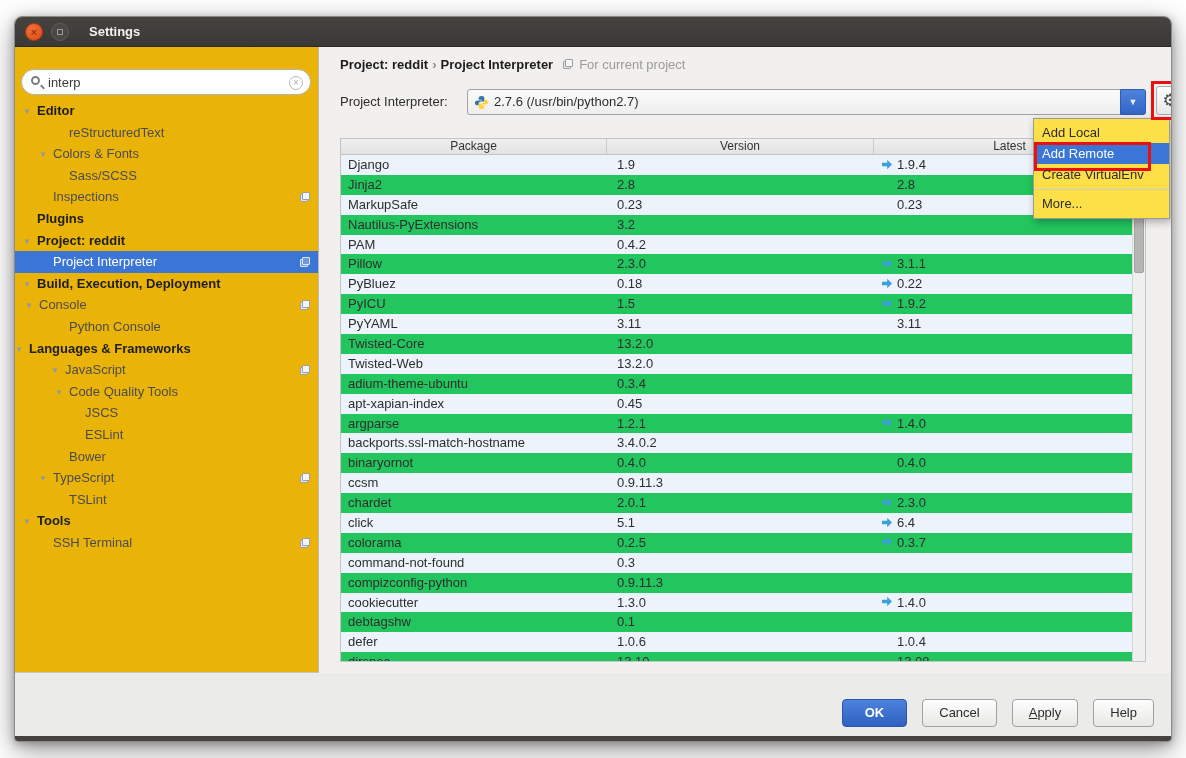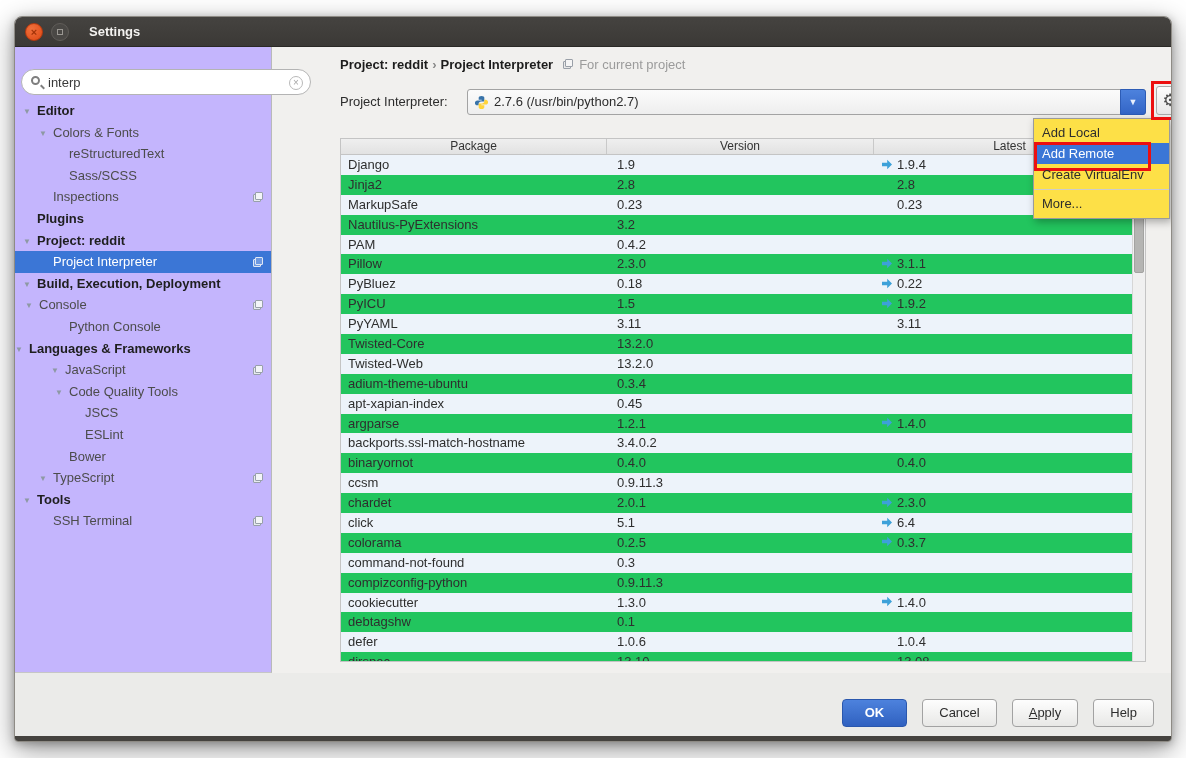--- a/index.html
+++ b/index.html
@@ -13,21 +13,21 @@
   .titlebar{ position:absolute; left:0; top:0; right:0; height:30px; background:linear-gradient(#454340,#3b3936);
              border-bottom:1px solid #2a2926; }
   .tb-btn{ position:absolute; top:6px; width:18px; height:18px; border-radius:50%; }
   .tb-close{ left:10px; background:radial-gradient(circle at 35% 30%, #f0703c, #dd4814); border:1px solid #b53a10;
              color:#a33309; font-size:11px; line-height:16px; text-align:center; font-weight:bold; }
   .tb-restore{ left:36px; background:#4a4845; border:1px solid #605d59; }
   .tb-restore i{ position:absolute; left:5px; top:5px; width:6px; height:6px; border:1px solid #9b9893; display:block; }
   .tb-title{ position:absolute; left:74px; top:0; line-height:30px; color:#f3f2f0; font-weight:bold; font-size:13px; }
 
   
-  .sidebar{ position:absolute; left:0; top:30px; width:257px; height:626px; background:#c4b5fd;
+  .sidebar{ position:absolute; left:0; top:30px; width:304px; height:626px; background:#eab308;
             border-right:1px solid #b9b9b9; border-bottom:1px solid #c6c6c6; }
   .searchbox{ position:absolute; left:6px; top:22px; width:290px; height:26px; background:#ffffff;
               border:1px solid #b4b4b4; border-radius:13px; }
   .search-input{ position:absolute; left:26px; top:1px; width:230px; height:22px; border:none; outline:none;
                  font-family:inherit; font-size:13px; color:#3a3a3a; background:transparent; }
   .mag{ position:absolute; left:9px; top:6px; width:9px; height:9px; border:2px solid #7f7f7f; border-radius:50%; }
   .mag::after{ content:""; position:absolute; left:7px; top:8px; width:5px; height:2px; background:#7f7f7f;
                transform:rotate(45deg); }
   .clear-btn{ position:absolute; right:7px; top:6px; width:14px; height:14px; border:1px solid #b9b9b9; border-radius:50%;
               color:#a8a8a8; font-size:10px; line-height:12px; text-align:center; }
@@ -128,26 +128,26 @@
       <span class="mag"></span>
       <input class="search-input" value="interp" style="">
       <span class="clear-btn">×</span>
     </div>
     <div class="tree">
 
     <div class="tree-row bold has-arrow" style="padding-left: 8px;">
           <span class="tree-arrow"></span><span>Editor</span>
           
         </div>
+        <div class="tree-row" style="padding-left: 40px;">
+          <span class="tree-arrow"></span><span>reStructuredText</span>
+          
+        </div>
         <div class="tree-row has-arrow" style="padding-left: 24px;">
           <span class="tree-arrow"></span><span>Colors &amp; Fonts</span>
-          
-        </div>
-        <div class="tree-row" style="padding-left: 40px;">
-          <span class="tree-arrow"></span><span>reStructuredText</span>
           
         </div>
         <div class="tree-row" style="padding-left: 40px;">
           <span class="tree-arrow"></span><span>Sass/SCSS</span>
           
         </div>
         <div class="tree-row has-copy" style="padding-left: 24px;">
           <span class="tree-arrow"></span><span>Inspections</span>
           <span class="copy-badge"></span>
         </div>
@@ -195,20 +195,24 @@
           <span class="tree-arrow"></span><span>ESLint</span>
           
         </div>
         <div class="tree-row" style="padding-left: 40px;">
           <span class="tree-arrow"></span><span>Bower</span>
           
         </div>
         <div class="tree-row has-arrow has-copy" style="padding-left: 24px;">
           <span class="tree-arrow"></span><span>TypeScript</span>
           <span class="copy-badge"></span>
+        </div>
+        <div class="tree-row" style="padding-left: 40px;">
+          <span class="tree-arrow"></span><span>TSLint</span>
+          
         </div>
         <div class="tree-row bold has-arrow" style="padding-left: 8px;">
           <span class="tree-arrow"></span><span>Tools</span>
           
         </div>
         <div class="tree-row has-copy" style="padding-left: 24px;">
           <span class="tree-arrow"></span><span>SSH Terminal</span>
           <span class="copy-badge"></span>
         </div>
       </div>

